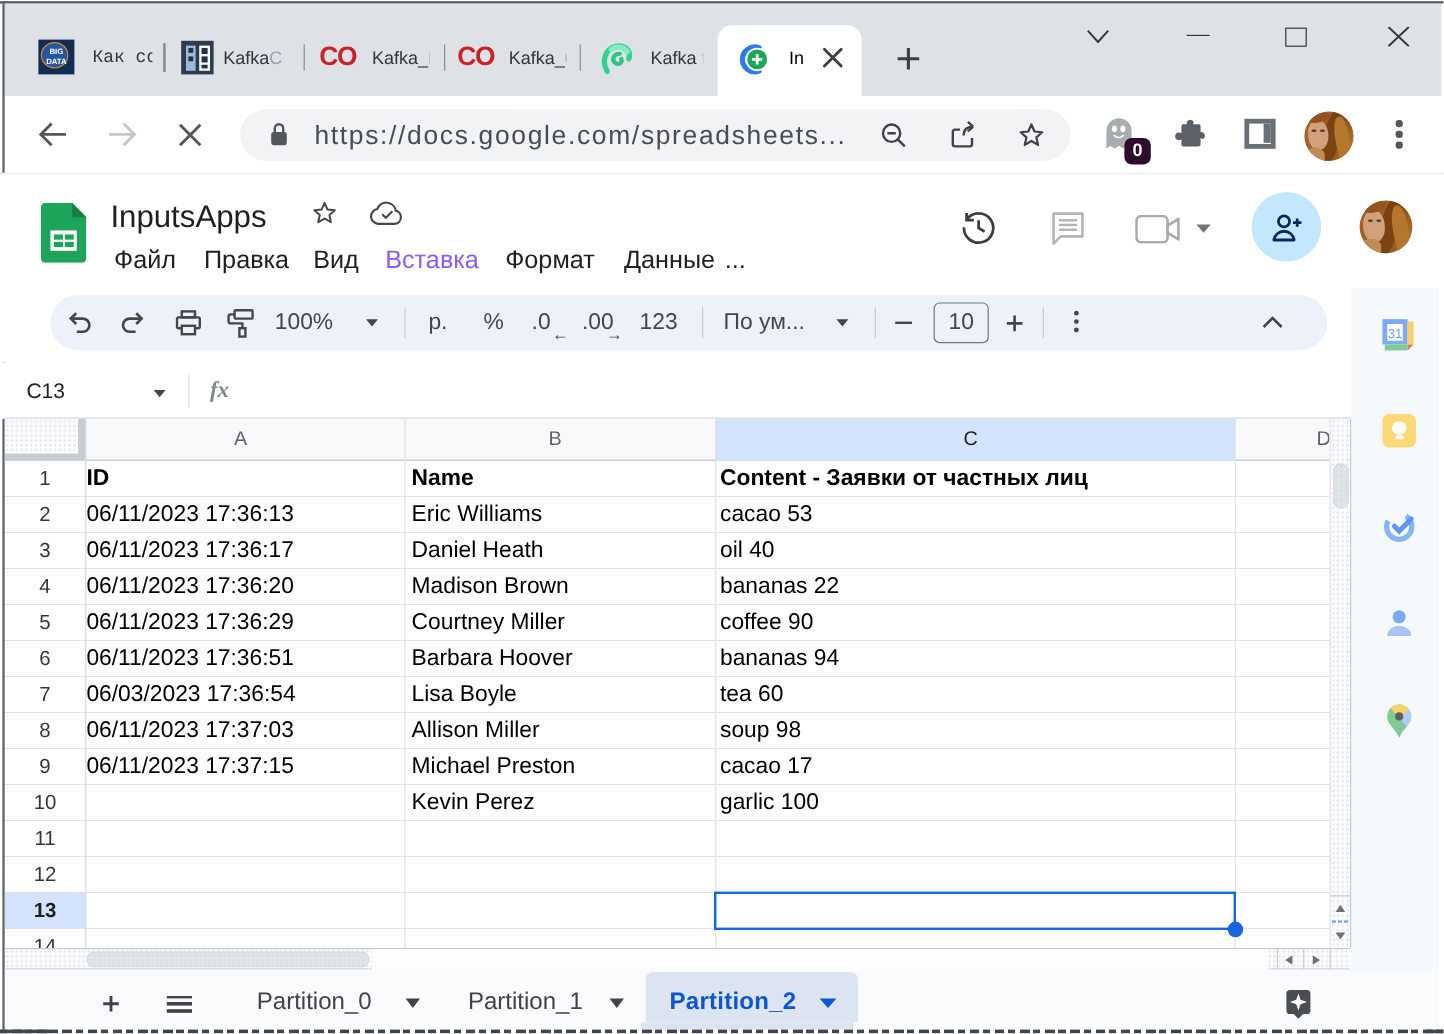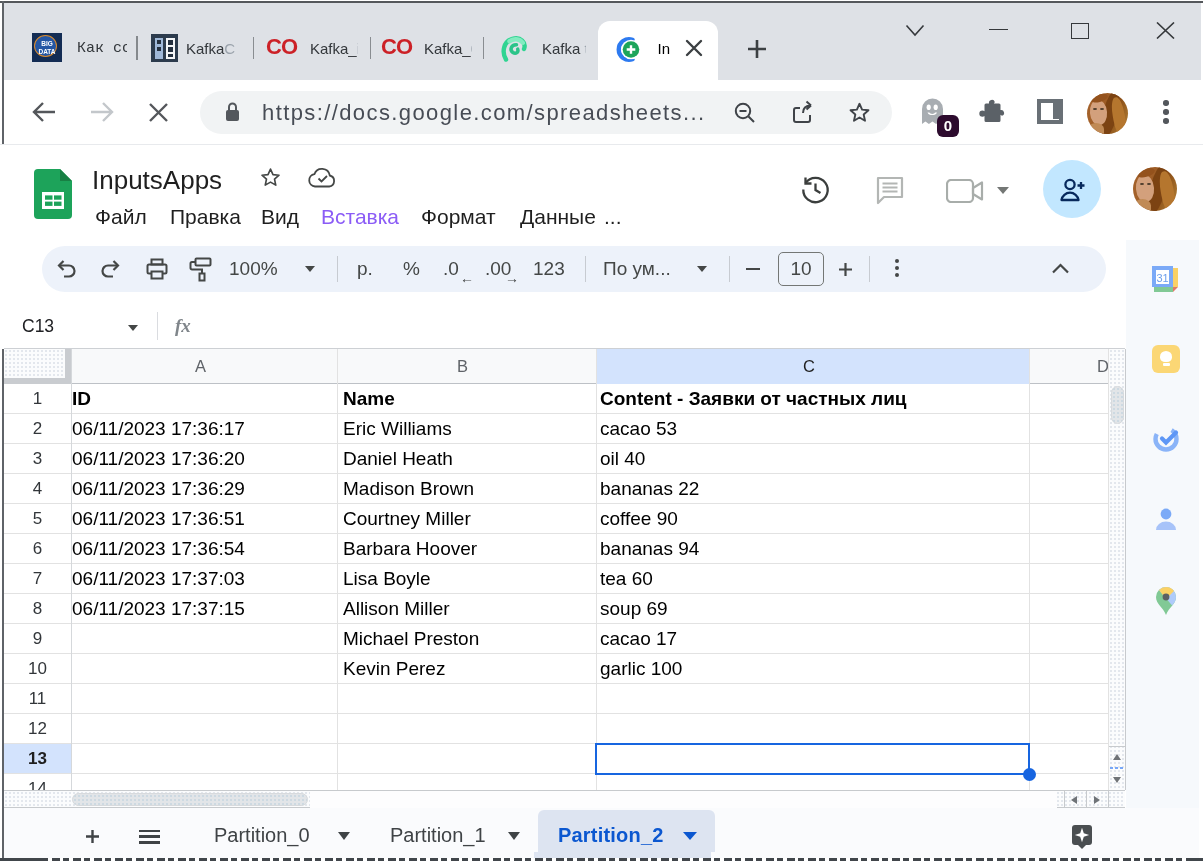--- a/index.html
+++ b/index.html
@@ -406,25 +406,26 @@
       <div>9</div>
       <div>10</div>
       <div>11</div>
       <div>12</div>
       <div style="font-weight:bold;color:#1f1f1f;">13</div>
       <div>14</div>
   </div>
 
   <div class="abs" style="left:68px;top:35px;width:260px;line-height:30px;">
     <div style="font-weight:bold;">ID</div>
+    <div>06/11/2023 17:36:13</div>
     <div>06/11/2023 17:36:17</div>
     <div>06/11/2023 17:36:20</div>
     <div>06/11/2023 17:36:29</div>
     <div>06/11/2023 17:36:51</div>
-    <div>06/11/2023 17:36:54</div>
+    <div>06/03/2023 17:36:54</div>
     <div>06/11/2023 17:37:03</div>
     <div>06/11/2023 17:37:15</div>
   </div>
 
   <div class="abs" style="left:339px;top:35px;width:250px;line-height:30px;">
     <div style="font-weight:bold;">Name</div>
     <div>Eric Williams</div>
     <div>Daniel Heath</div>
     <div>Madison Brown</div>
     <div>Courtney Miller</div>
@@ -436,21 +437,21 @@
   </div>
 
   <div class="abs" style="left:596px;top:35px;width:428px;line-height:30px;">
     <div style="font-weight:bold;">Content - Заявки от частных лиц</div>
     <div>cacao 53</div>
     <div>oil 40</div>
     <div>bananas 22</div>
     <div>coffee 90</div>
     <div>bananas 94</div>
     <div>tea 60</div>
-    <div>soup 69</div>
+    <div>soup 98</div>
     <div>cacao 17</div>
     <div>garlic 100</div>
   </div>
 
   <div class="abs" style="left:591px;top:394px;width:435px;height:32px;border:2px solid #1765e0;"></div>
   <div class="abs" style="left:1019px;top:419px;width:13px;height:13px;border-radius:50%;background:#1765e0;"></div>
 </div>
 
 <div id="vscroll" class="abs" style="left:1108px;top:349px;width:17px;height:441px;background-color:#fbfcfd;background-image:radial-gradient(circle,#e3e7ed 0.8px,transparent 1px);background-size:4px 4px;border-left:1px solid #e2e2e2;">
   <div class="abs" style="left:2px;top:37px;width:13px;height:38px;background-color:#e2e5e8;background-image:radial-gradient(circle,#ccd9e2 0.7px,transparent 0.9px);background-size:4px 4px;border:1px solid #d7dadd;border-radius:7px;"></div>

